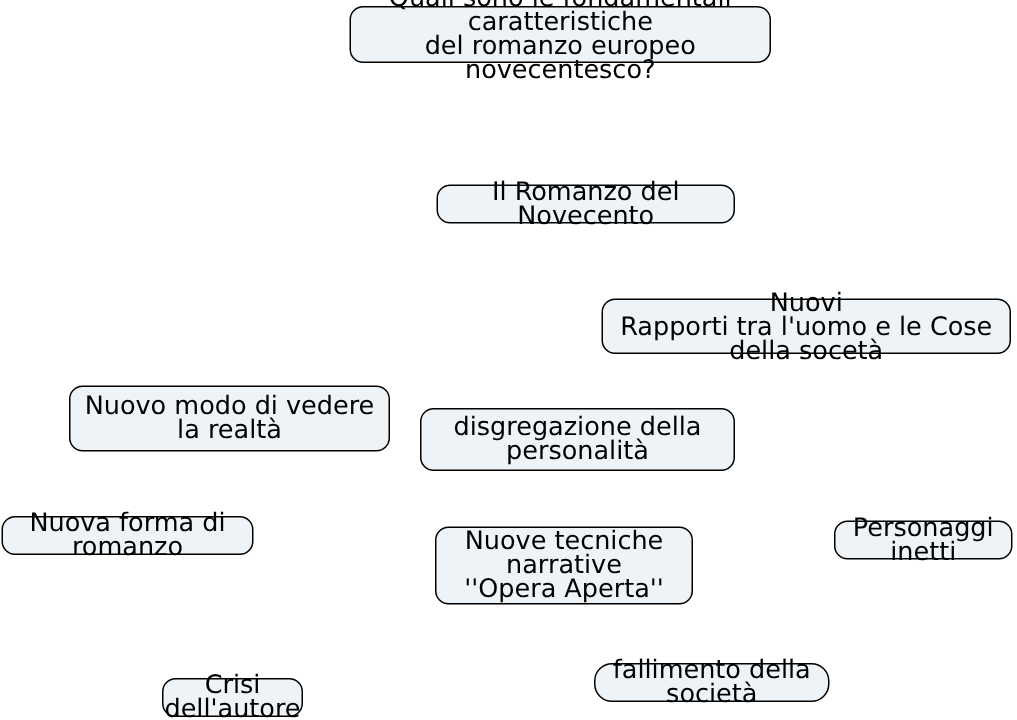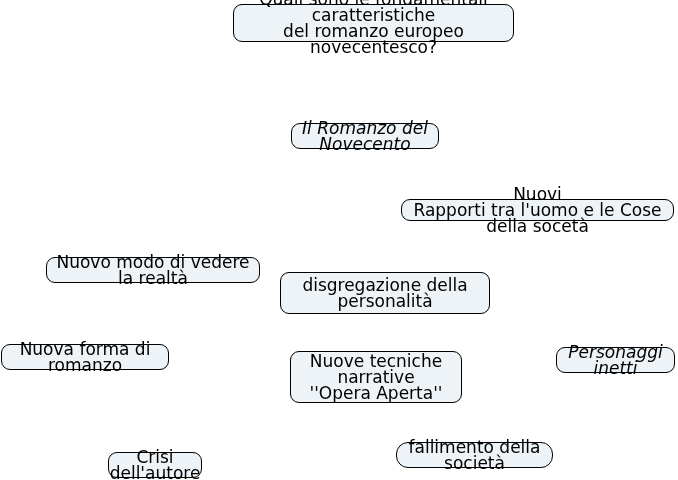--- a/index.html
+++ b/index.html
@@ -38,48 +38,48 @@
 </head>
 <body>
 
 <div class="canvas">
 
   <div class="node" style="left:233px; top:4px; width:281px; height:38px;">
     <span class="label">Quali sono le fondamentali caratteristiche
 del romanzo europeo novecentesco?</span>
   </div>
 
-  <div class="node" style="left:291px; top:123px; width:148px; height:26px;font-style:italic;">
+  <div class="node" style="left:291px; top:123px; width:199px; height:26px;">
     <span class="label">Il Romanzo del Novecento</span>
   </div>
 
 
-  <div class="node" style="left:401px; top:199px; width:273px; height:22px;">
+  <div class="node" style="left:401px; top:199px; width:273px; height:37px;">
     <span class="label">Nuovi
 Rapporti tra l'uomo e le Cose della socetà</span>
   </div>
 
-  <div class="node" style="left:46px; top:257px; width:214px; height:26px;">
+  <div class="node" style="left:46px; top:257px; width:214px; height:44px;">
     <span class="label">Nuovo modo di vedere la realtà</span>
   </div>
 
   <div class="node" style="left:280px; top:272px; width:210px; height:42px;">
     <span class="label">disgregazione della personalità</span>
   </div>
 
   <div class="node" style="left:1px; top:344px; width:168px; height:26px;">
     <span class="label">Nuova forma di romanzo</span>
   </div>
 
   <div class="node" style="left:290px; top:351px; width:172px; height:52px;">
     <span class="label">Nuove tecniche narrative
 ''Opera Aperta''</span>
   </div>
 
-  <div class="node" style="left:556px; top:347px; width:119px; height:26px;font-style:italic;">
+  <div class="node" style="left:556px; top:347px; width:119px; height:26px;">
     <span class="label">Personaggi inetti</span>
   </div>
 
   <div class="node" style="left:108px; top:452px; width:94px; height:26px;">
     <span class="label">Crisi dell'autore</span>
   </div>
 
   <div class="node" style="left:396px; top:442px; width:157px; height:26px;border-radius:12px;">
     <span class="label">fallimento della società</span>
   </div>

